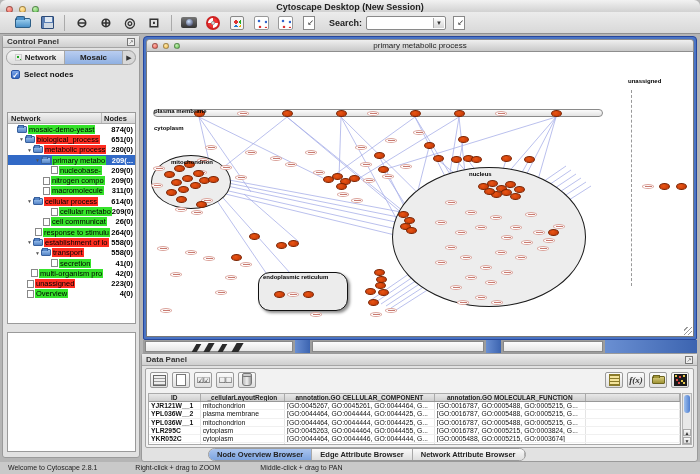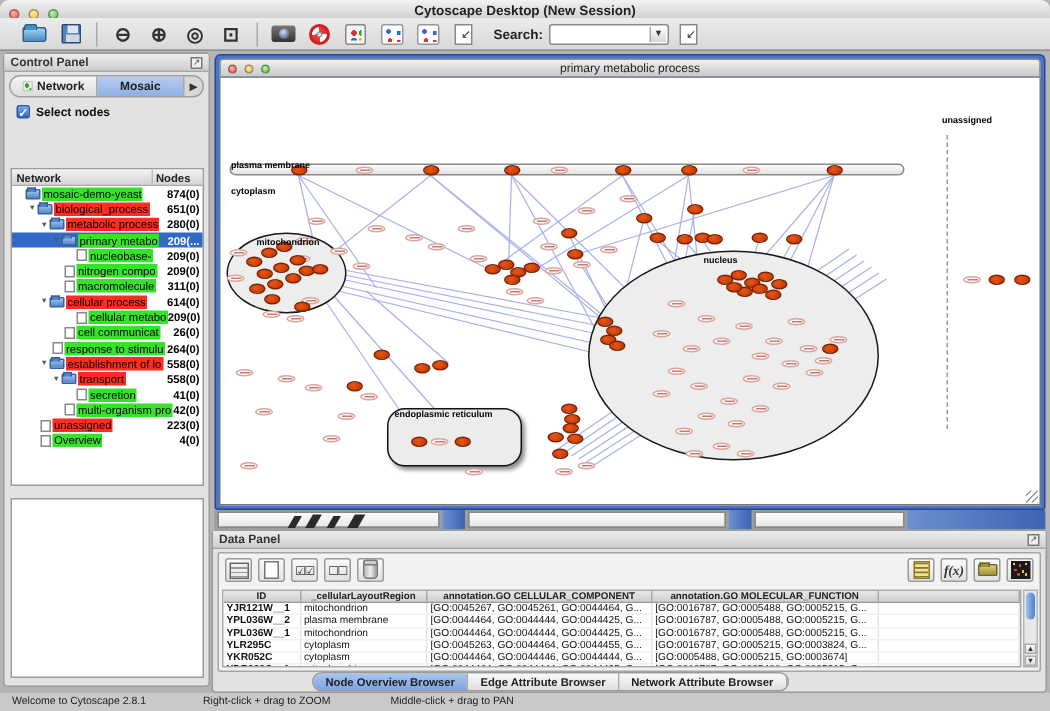--- a/index.html
+++ b/index.html
@@ -326,21 +326,21 @@
           <span class="tico folder"></span>
           <span class="tlab red">transport</span>
           <span class="tnum">558(0)</span>
         </div>
         <div class="trow" style="padding-left: 34px;">
           <span class="arr"></span>
           <span class="tico file"></span>
           <span class="tlab green">secretion</span>
           <span class="tnum">41(0)</span>
         </div>
-        <div class="trow" style="padding-left: 26px;">
+        <div class="trow" style="padding-left: 14px;">
           <span class="arr"></span>
           <span class="tico file"></span>
           <span class="tlab green">multi-organism pro</span>
           <span class="tnum">42(0)</span>
         </div>
         <div class="trow" style="padding-left: 10px;">
           <span class="arr"></span>
           <span class="tico file"></span>
           <span class="tlab red">unassigned</span>
           <span class="tnum">223(0)</span>

